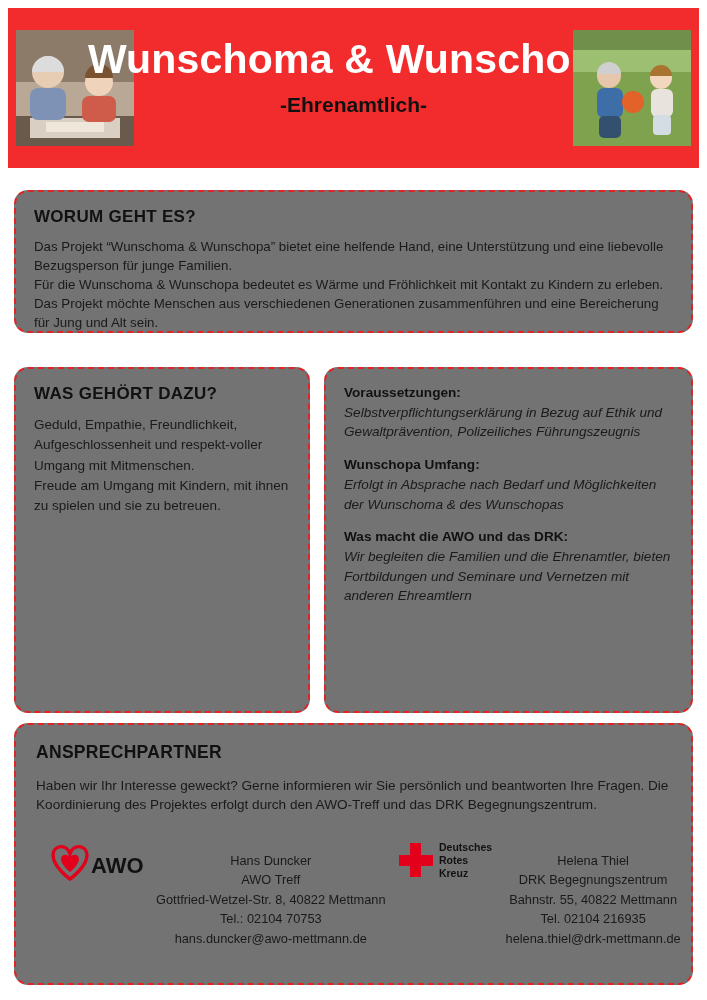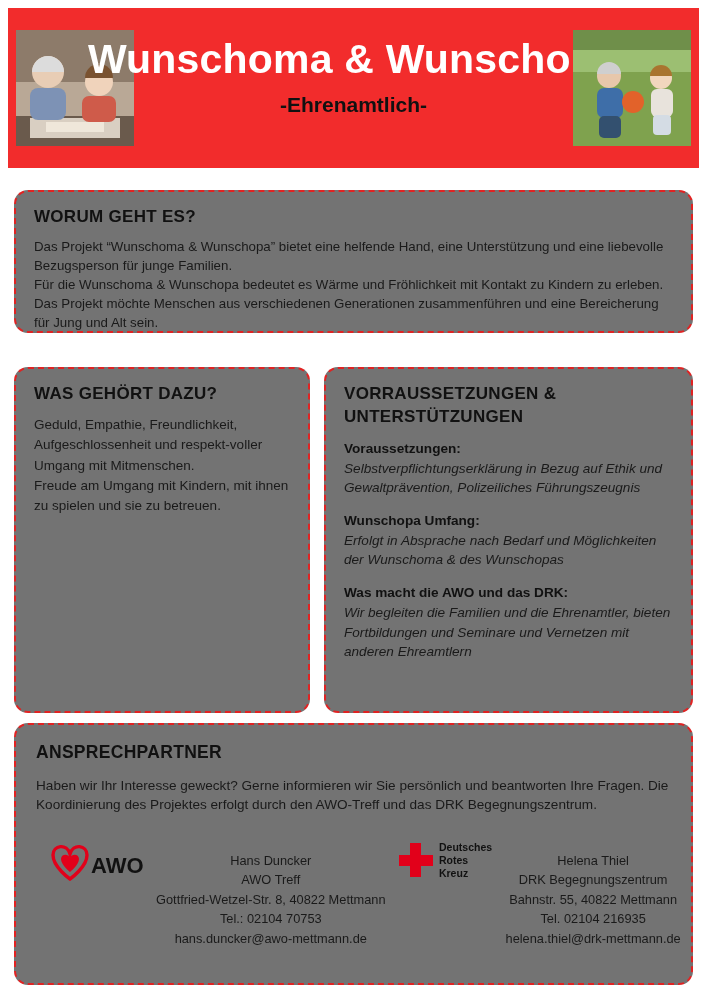--- a/index.html
+++ b/index.html
@@ -268,21 +268,20 @@
 
   <div class="card" id="card-was">
     <div class="card-title">WAS GEHÖRT DAZU?</div>
     <div class="body-text">
       <p>Geduld, Empathie, Freundlichkeit, Aufgeschlossenheit und respekt-voller Umgang mit Mitmenschen.</p>
       <p>Freude am Umgang mit Kindern, mit ihnen zu spielen und sie zu betreuen.</p>
     </div>
   </div>
 
   <div class="card" id="card-voraus">
-    <div class="card-title">VORRAUSSETZUNGEN &amp; UNTERSTÜTZUNGEN</div>
     <div class="body-text">
       <div class="sub-block">
         <div class="sub-head">Voraussetzungen:</div>
         <div class="sub-body">Selbstverpflichtungserklärung in Bezug auf Ethik und Gewaltprävention, Polizeiliches Führungszeugnis</div>
       </div>
       <div class="sub-block">
         <div class="sub-head">Wunschopa Umfang:</div>
         <div class="sub-body">Erfolgt in Absprache nach Bedarf und Möglichkeiten der Wunschoma &amp; des Wunschopas</div>
       </div>
       <div class="sub-block">

